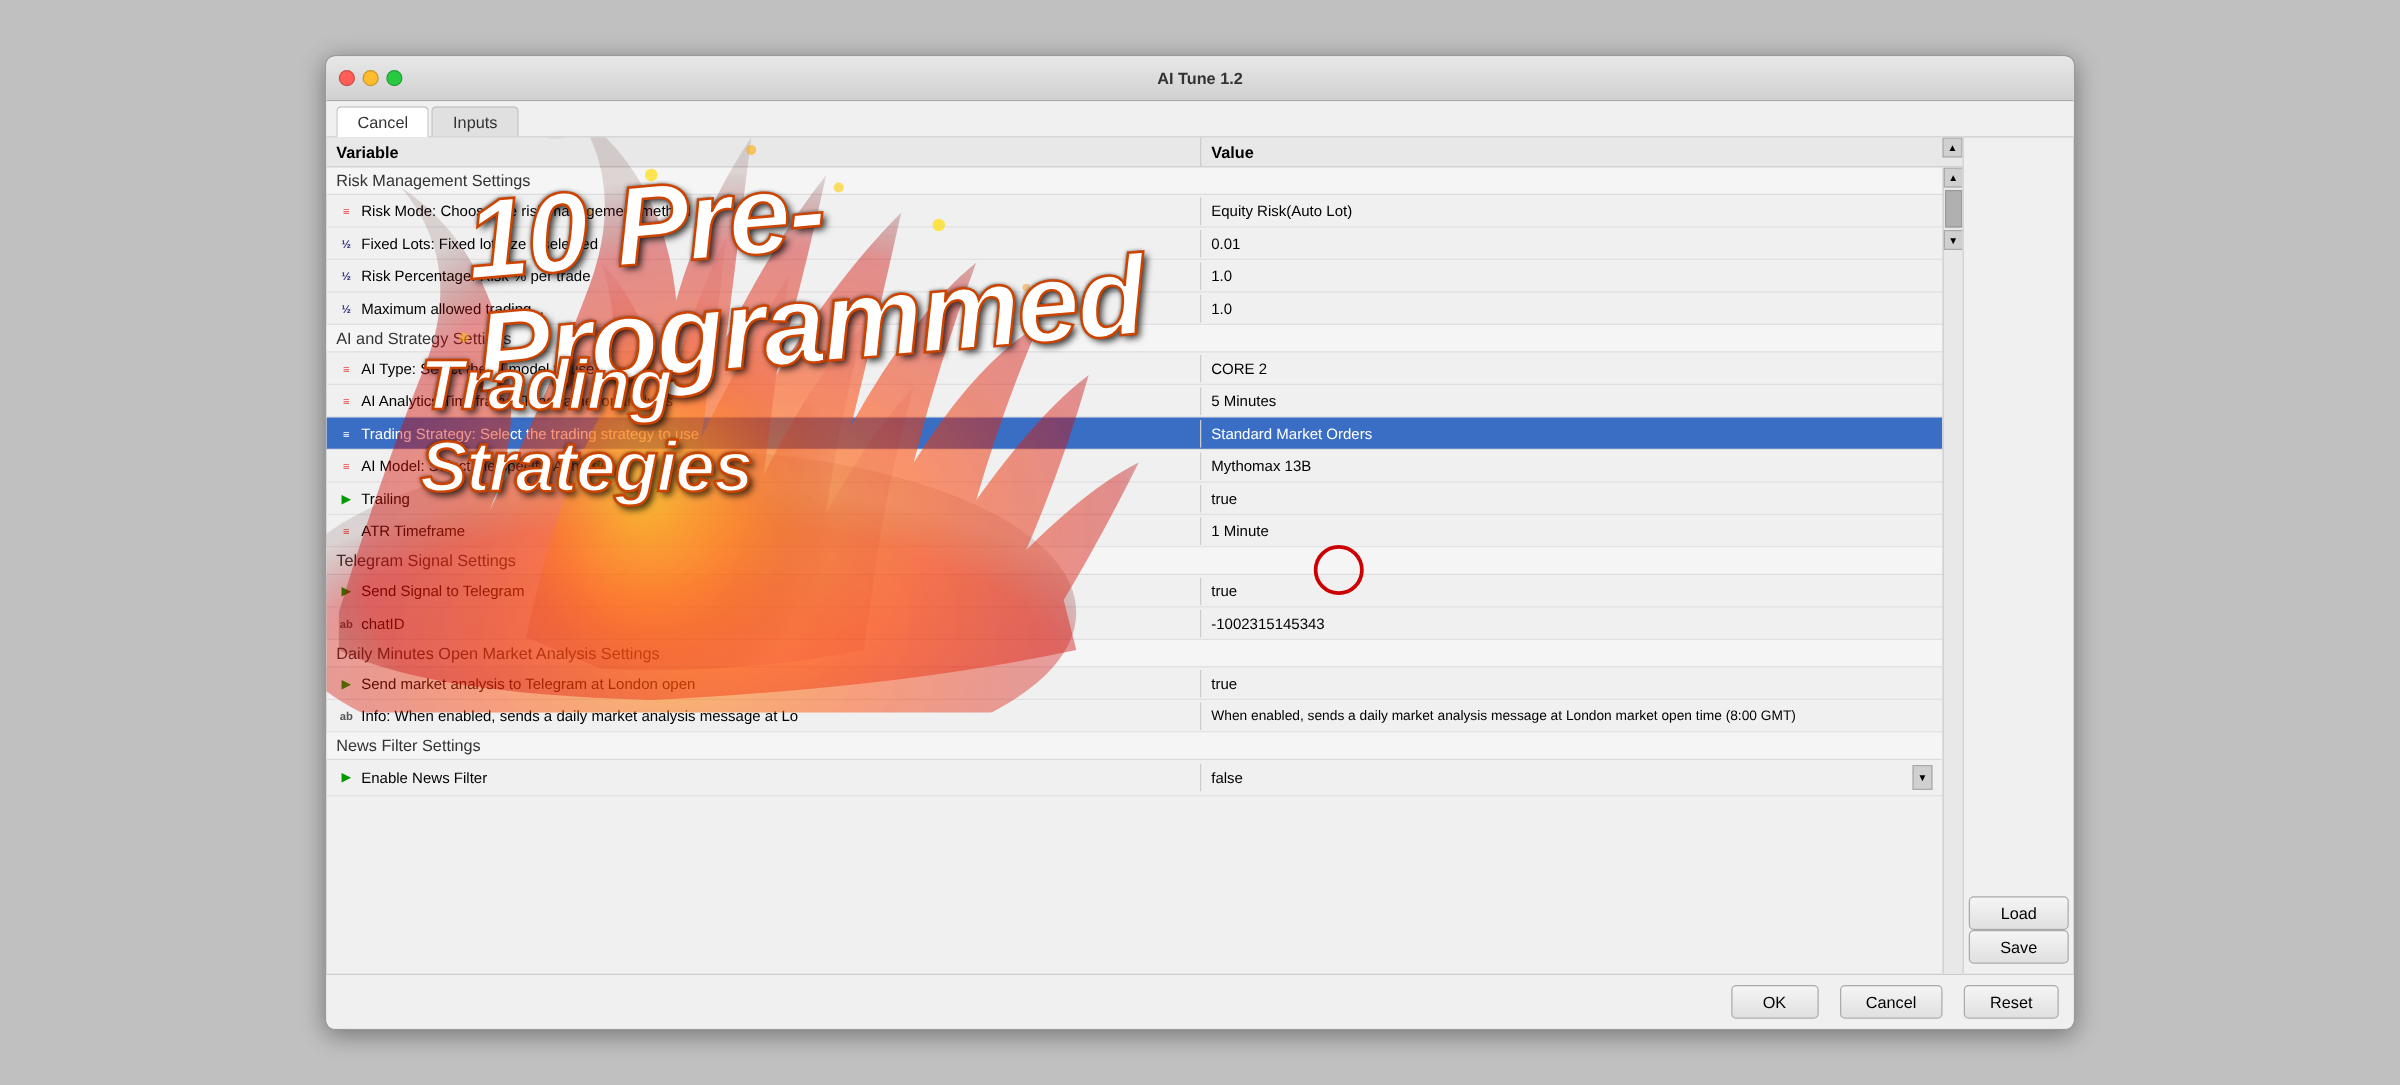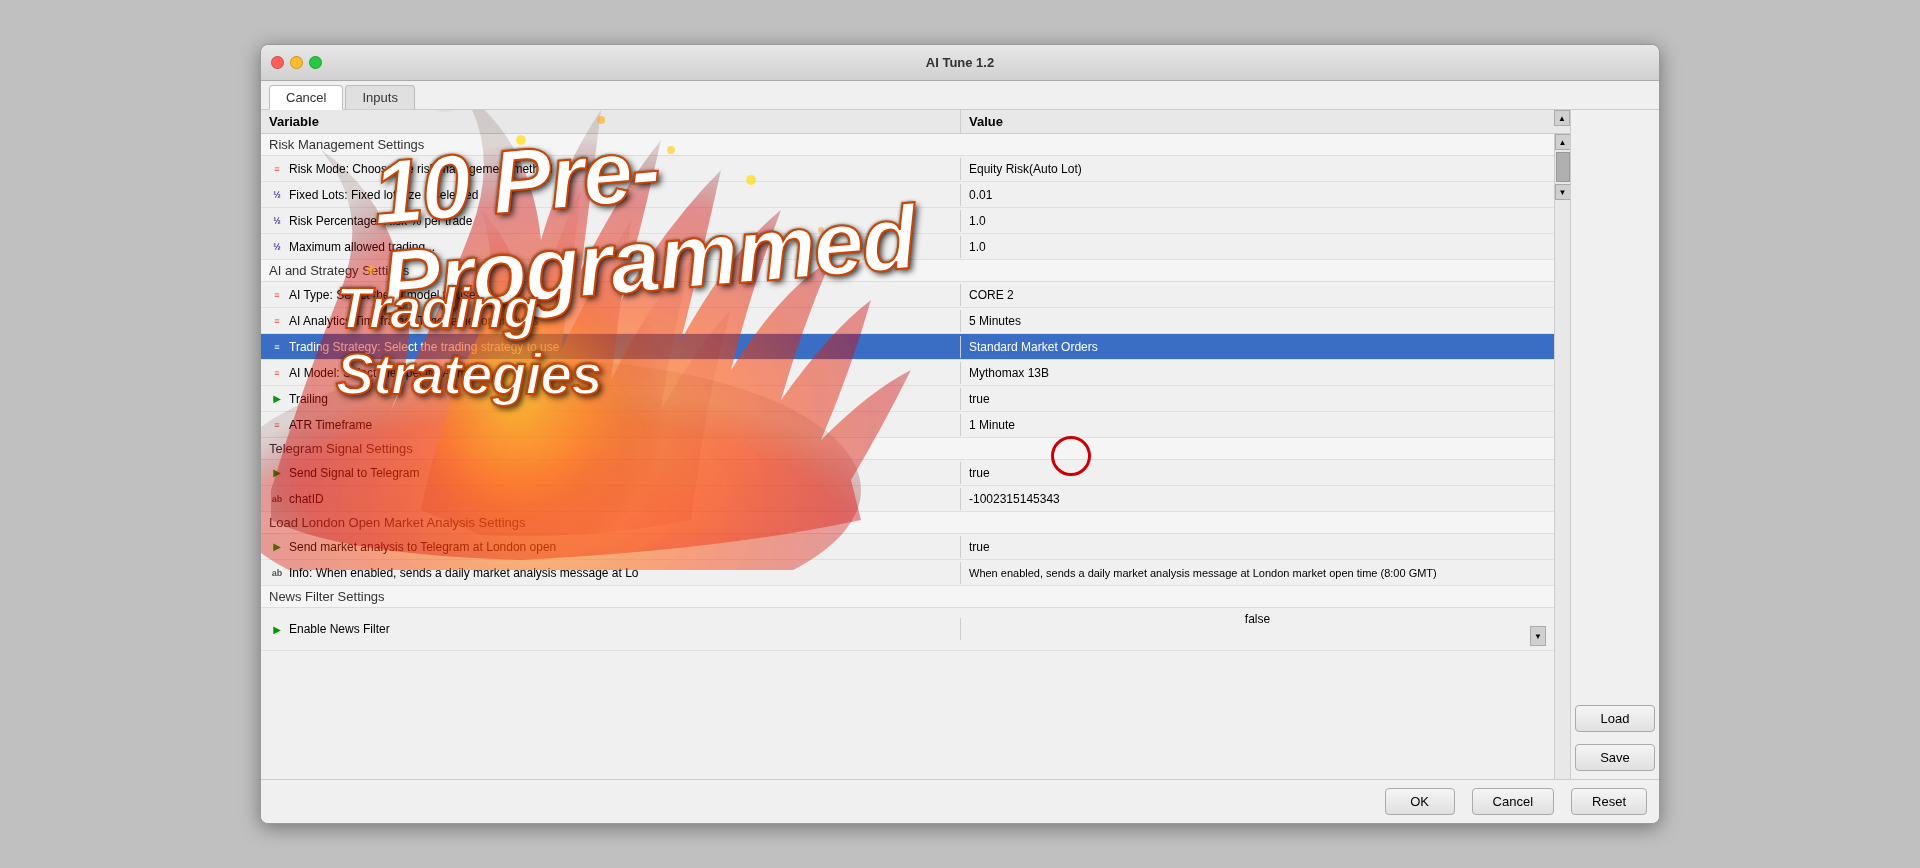--- a/index.html
+++ b/index.html
@@ -200,21 +200,21 @@
       border-radius: 4px;
       cursor: pointer;
       font-size: 13px;
       min-width: 70px;
     }
     .right-sidebar {
       display: flex;
       flex-direction: column;
       align-items: center;
       padding: 8px 4px;
-      gap: 12px;
+      gap: 0;
       border-left: 1px solid #ccc;
     }
     .side-btn {
       padding: 5px 12px;
       background: linear-gradient(to bottom, #f5f5f5, #e0e0e0);
       border: 1px solid #aaa;
       border-radius: 4px;
       cursor: pointer;
       font-size: 13px;
       width: 80px;
@@ -265,21 +265,20 @@
       top: -20px;
       left: -40px;
       width: 750px;
       height: 480px;
       opacity: 0.85;
     }
     .dropdown-value {
       display: flex;
       align-items: center;
       width: 100%;
-      flex-direction: column;
     }
     .dropdown-arrow {
       margin-left: auto;
       width: 16px;
       height: 20px;
       background: #d0d0d0;
       border: 1px solid #aaa;
       display: flex;
       align-items: center;
       justify-content: center;
@@ -432,21 +431,21 @@
 
           <div class="table-row">
             <div class="col-variable">
               <span class="row-icon icon-ab">ab</span>
               <span>chatID</span>
             </div>
             <div class="col-value">-1002315145343</div>
           </div>
 
           <div class="section-header">
-            <span>Load London Open Market Analysis Settings</span>
+            <span>Daily Minutes Open Market Analysis Settings</span>
           </div>
 
           <div class="table-row">
             <div class="col-variable">
               <span class="row-icon icon-arrow">▶</span>
               <span>Send market analysis to Telegram at London open</span>
             </div>
             <div class="col-value">true</div>
           </div>
 

